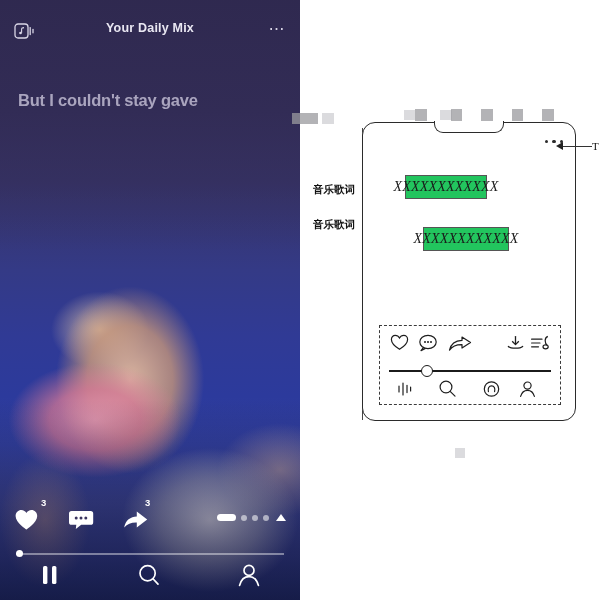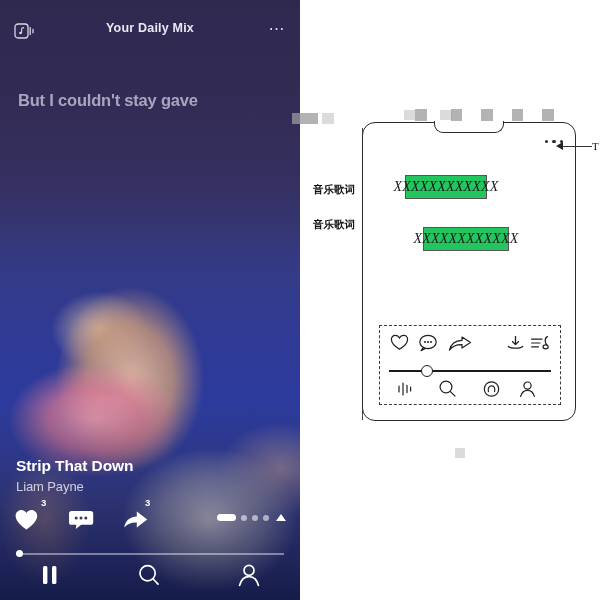--- a/index.html
+++ b/index.html
@@ -186,24 +186,20 @@
         </svg>
       </span>
       <div class="hdr-title">Your Daily Mix</div>
       <span class="hdr-more">⋯</span>
     </div>
 
     <div class="lyric-block">
       <div class="lyric-next">But I couldn't stay gave</div>
     </div>
 
-    <div class="np-block">
-      <div class="np-title">Strip That Down</div>
-      <div class="np-artist">Liam Payne</div>
-    </div>
 
     <div class="action-row">
       <span class="act" style="left:0">
         <svg width="25" height="23" viewBox="0 0 25 23">
           <path d="M12.4 21.4 C12.4 21.4 1.6 14.6 1.6 7.9 C1.6 4.3 4.3 1.9 7.3 1.9 C9.6 1.9 11.4 3.2 12.4 5 C13.4 3.2 15.2 1.9 17.5 1.9 C20.5 1.9 23.2 4.3 23.2 7.9 C23.2 14.6 12.4 21.4 12.4 21.4 Z" fill="#ffffff"></path>
         </svg>
       </span>
       <span class="act-count" style="left:27px">3</span>
 
       <span class="act" style="left:55px">

